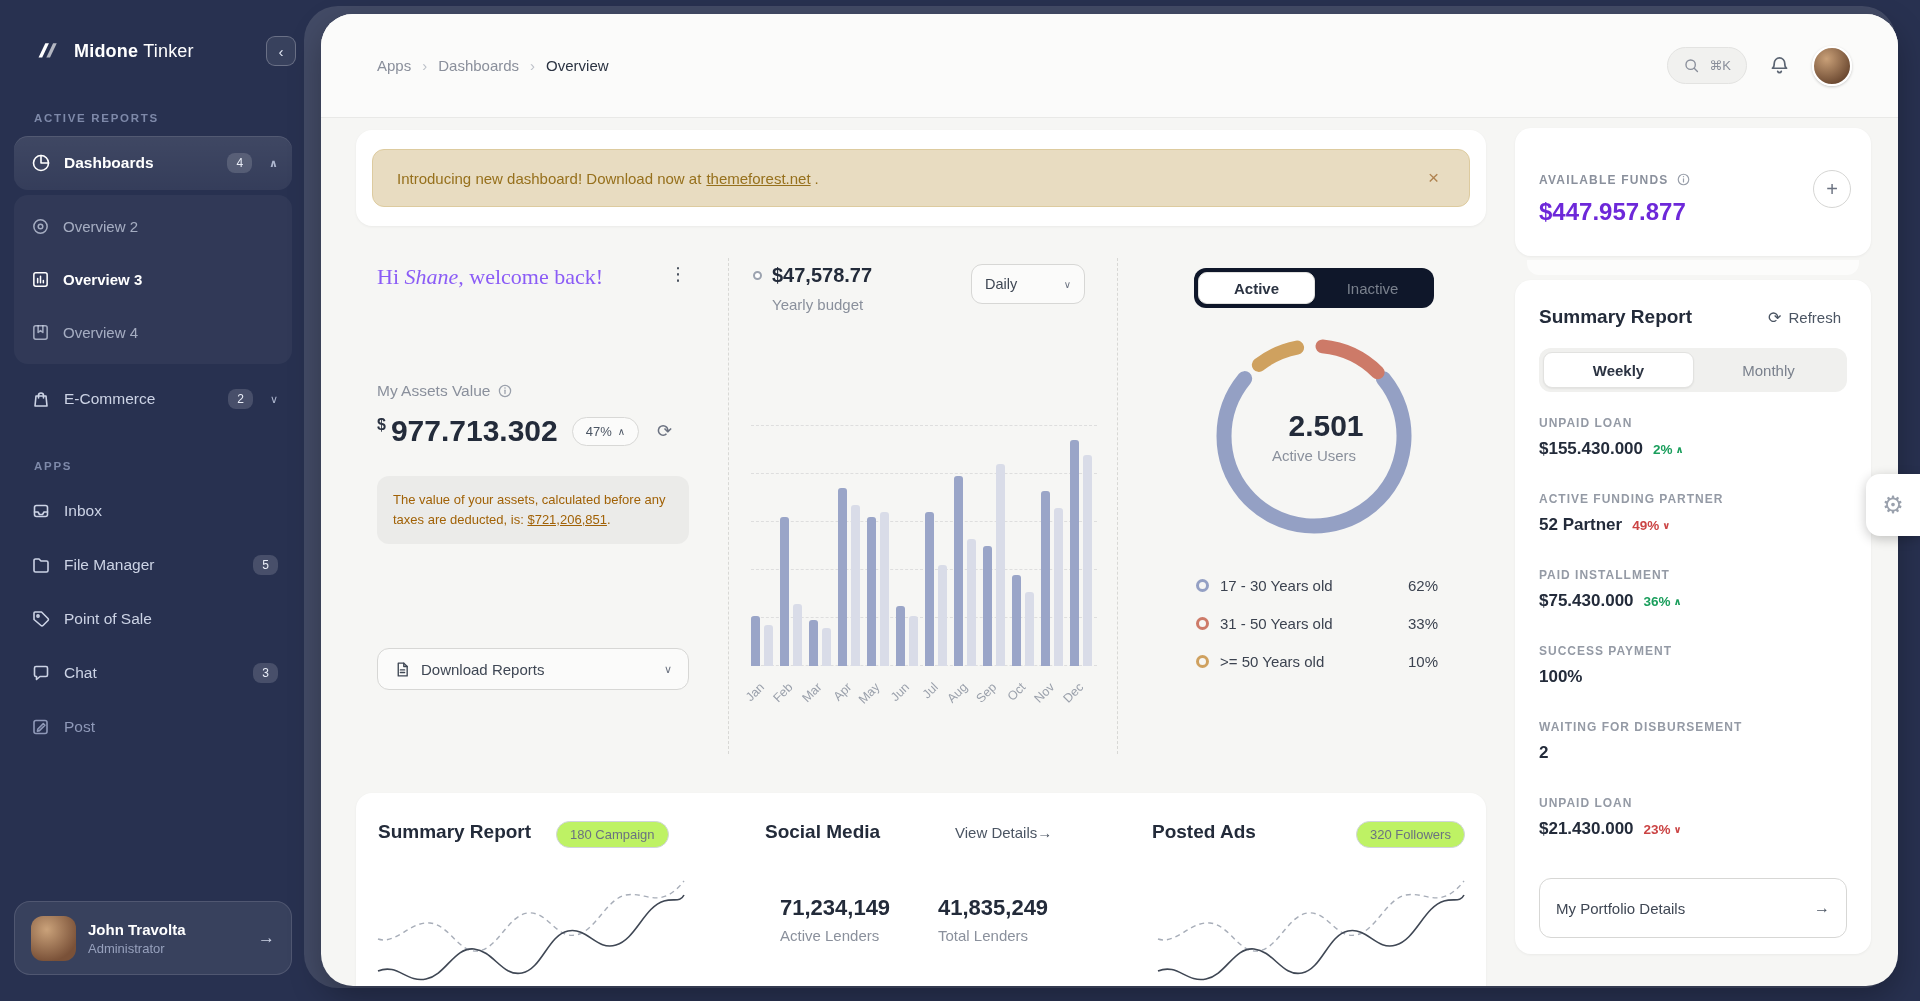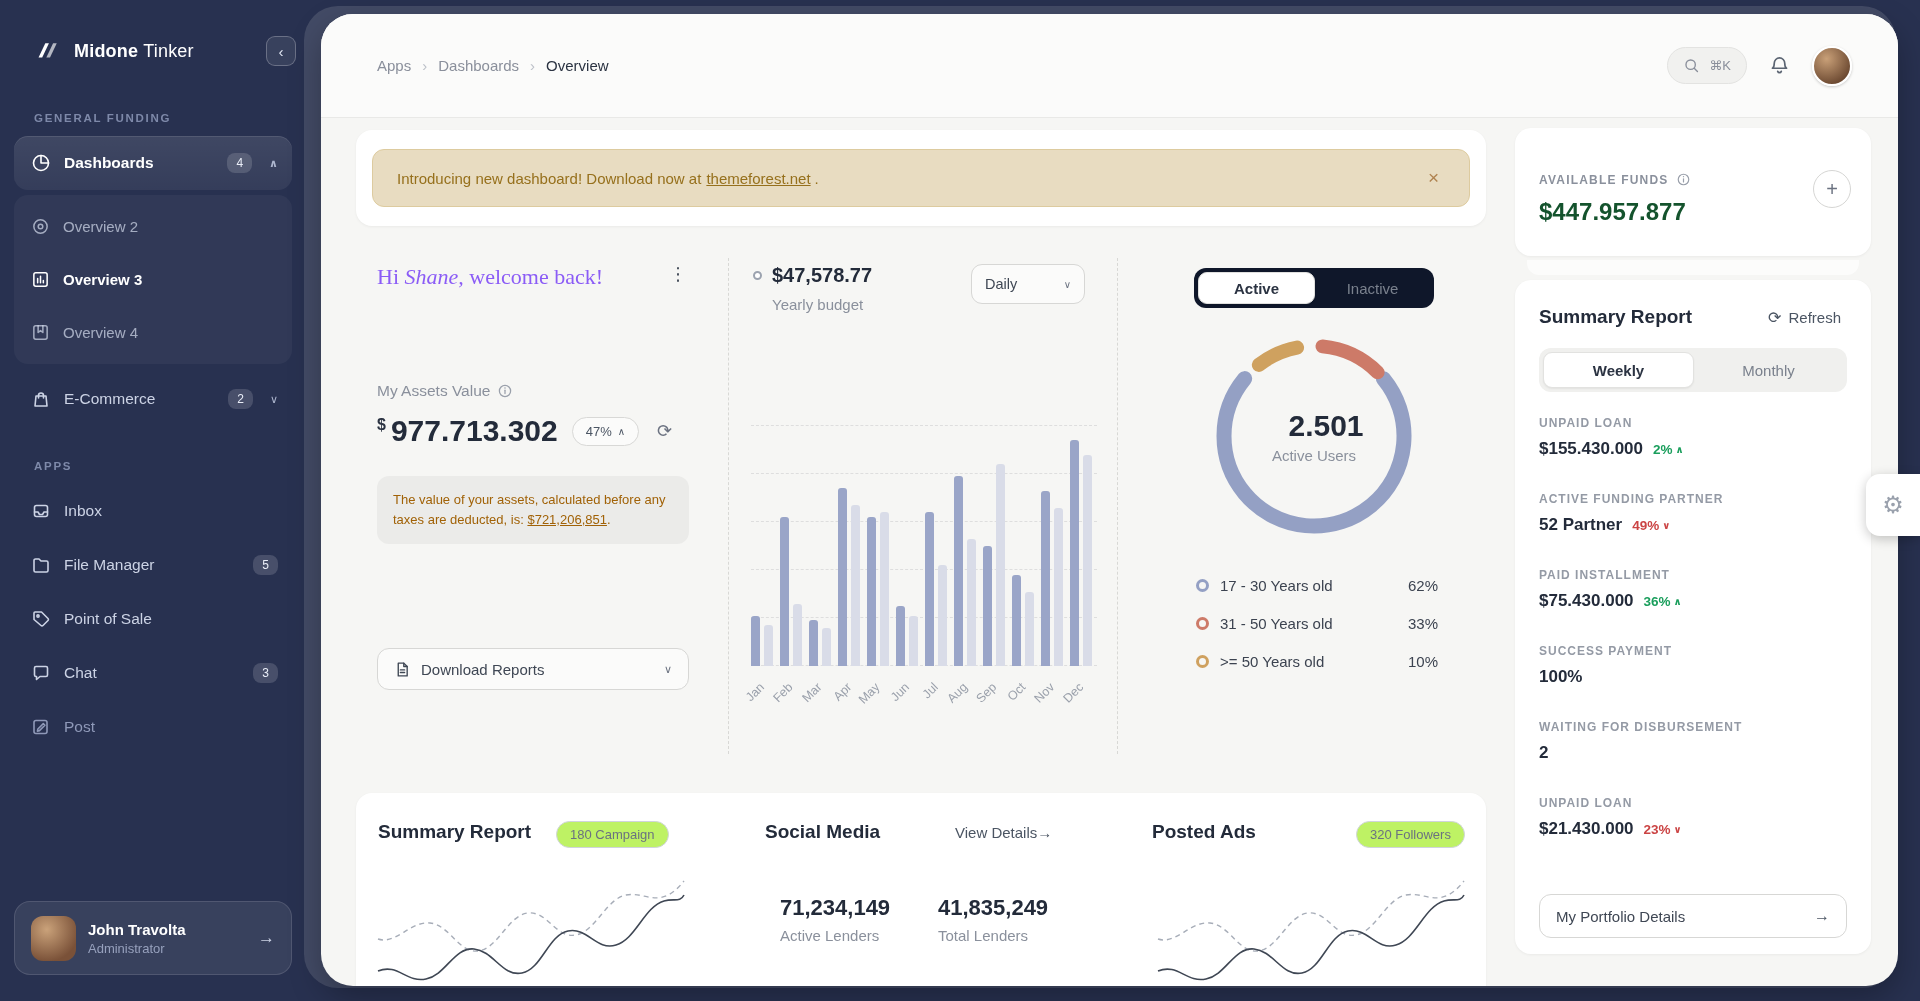--- a/index.html
+++ b/index.html
@@ -132,42 +132,42 @@
   .bc-badge { position:absolute; top:28px; border:1px solid #cfd4db; border-radius:999px; padding:5px 13px; font-size:13px; color:#6b7280; background:#bef264; white-space:nowrap; }
   .bc-link { position:absolute; top:31px; font-size:15px; color:#4b5563; display:flex; gap:0; align-items:center; cursor:pointer; }
   .bc-num { position:absolute; font-size:22px; font-weight:700; color:#232b3a; }
   .bc-num-lbl { position:absolute; font-size:15px; color:#8a909c; }
   .sparkline { position:absolute; top:58px; }
 
   
   .funds-card { position:absolute; left:1194px; top:114px; width:356px; height:128px; background:#fff; border-radius:16px; box-shadow:0 1px 3px rgba(0,0,0,.05); }
   .funds-label { position:absolute; left:24px; top:44px; display:flex; align-items:center; gap:7px;
     font-size:12px; letter-spacing:1.2px; color:#8a909c; font-weight:600; }
-  .funds-value { position:absolute; left:24px; top:70px; font-size:24px; font-weight:700; color:#14532d; }
+  .funds-value { position:absolute; left:24px; top:70px; font-size:24px; font-weight:700; color:#6d28d9; }
   .funds-add { position:absolute; right:20px; top:42px; width:38px; height:38px; border-radius:50%; border:1px solid #d6d6d4;
     background:#fff; color:#6b7280; font-size:20px; display:flex; align-items:center; justify-content:center; cursor:pointer; }
   .peek { position:absolute; left:1206px; top:246px; width:332px; height:15px; background:rgba(255,255,255,.65); border-radius:0 0 12px 12px; }
   .summary-card { position:absolute; left:1194px; top:266px; width:356px; height:674px; background:#fff; border-radius:16px;
     box-shadow:0 1px 3px rgba(0,0,0,.05); padding:26px 24px 0; }
   .sc-head { display:flex; align-items:center; }
   .sc-title { font-size:19px; font-weight:700; color:#232b3a; }
   .sc-refresh { margin-left:auto; display:flex; align-items:center; gap:7px; font-size:15px; color:#4b5563;
     background:none; border:none; cursor:pointer; }
   .sc-refresh .gly { font-size:16px; }
   .sc-tabs { margin-top:20px; height:44px; background:#f0f0ee; border-radius:12px; display:flex; padding:4px; }
   .sc-tabs .tab { flex:1; display:flex; align-items:center; justify-content:center; font-size:15px; color:#7a818d; border-radius:9px; cursor:pointer; }
   .sc-tabs .tab.on { background:#fff; border:1px solid #e2e2e0; color:#2b3342; font-weight:600; box-shadow:0 1px 2px rgba(0,0,0,.06); }
   .stats { margin-top:24px; }
   .stat-block { margin-bottom:33px; }
   .stat-lbl { font-size:12px; letter-spacing:1px; color:#949aa5; font-weight:600; }
   .stat-row { margin-top:9px; display:flex; align-items:baseline; gap:10px; }
   .stat-val { font-size:17px; font-weight:600; color:#232b3a; }
   .delta { font-size:13.5px; font-weight:600; display:flex; align-items:center; gap:3px; }
   .delta .d-ch { font-size:10px; }
-  .portfolio-btn { position:absolute; left:24px; right:24px; bottom:16px; height:44px; display:flex; align-items:center;
+  .portfolio-btn { position:absolute; left:24px; right:24px; bottom:16px; height:60px; display:flex; align-items:center;
     border:1px solid #d7d7d5; background:#fff; border-radius:12px; padding:0 16px; font-size:15px; color:#3f4754; cursor:pointer; }
   .portfolio-btn .arr { margin-left:auto; color:#4b5563; font-size:16px; }
 
   
   .gear-fab { position:absolute; right:0; top:474px; width:54px; height:62px; background:#fff; border:none;
     border-radius:14px 0 0 14px; box-shadow:0 3px 12px rgba(0,0,0,.22); display:flex; align-items:center; justify-content:center;
     font-size:24px; color:#9aa1ad; cursor:pointer; z-index:20; }
 
   svg.ic { stroke:currentColor; fill:none; stroke-width:1.6; stroke-linecap:round; stroke-linejoin:round; }
 </style>
@@ -183,21 +183,21 @@
             <path d="M3.5 15 L8.7 4 h2.8 L6.3 15 Z" fill="#fff"></path>
             <path d="M9.5 15 L14.7 4 h2.8 L12.3 15 Z" fill="#fff" opacity=".65"></path>
           </svg>
       </span>
       <span class="logo-text"><span>Midone</span><span class="sec">Tinker</span></span>
       <button class="collapse-btn">
           <span>‹</span>
         </button>
     </div>
 
-    <div class="side-label">GENERAL FUNDING</div>
+    <div class="side-label">ACTIVE REPORTS</div>
 
     <div class="side-item active">
       <svg class="ic" width="20" height="20" viewBox="0 0 20 20">
           <circle cx="10" cy="10" r="7.5"></circle>
           <path d="M10 2.5 V10 H17.5"></path>
         </svg>
       <span class="lbl">Dashboards</span>
       <span class="s-badge">4</span>
       <span class="s-chev">∧</span>
     </div>

